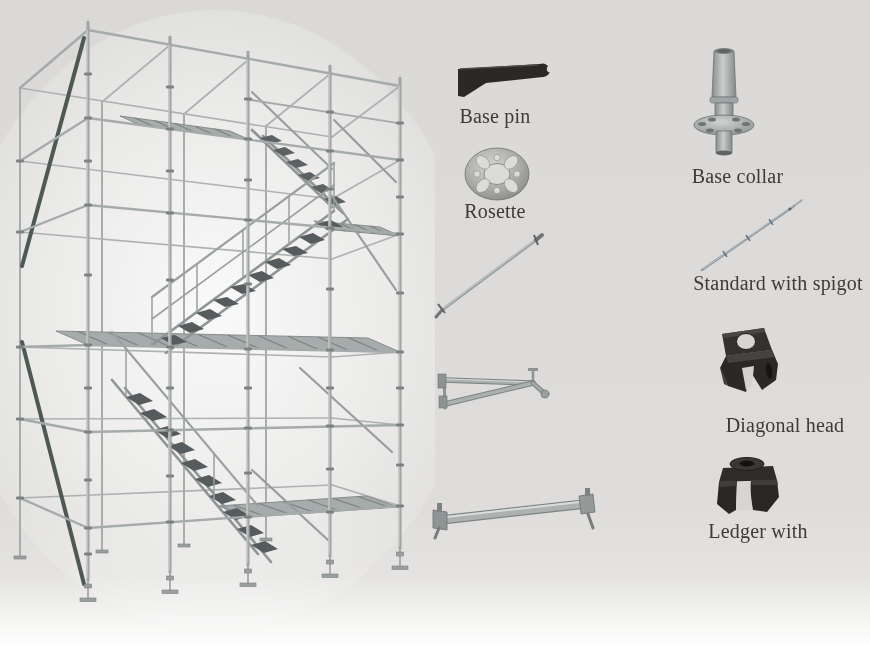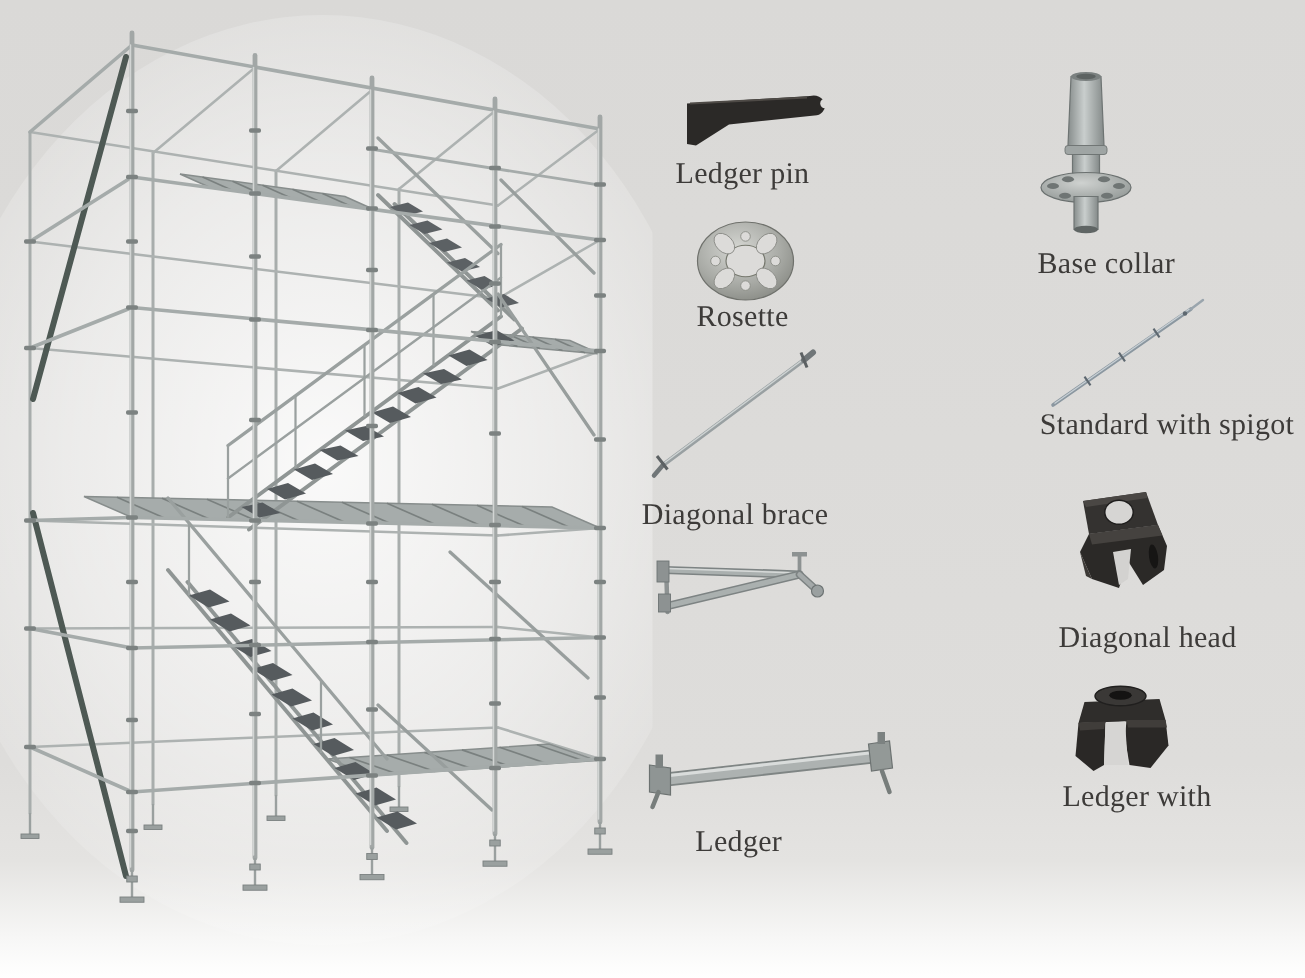--- a/index.html
+++ b/index.html
@@ -265,21 +265,21 @@
       <use href="#nd" x="20" y="347"></use>
       <use href="#nd" x="20" y="419"></use>
       <use href="#nd" x="20" y="498"></use>
   </svg>
 
   <svg class="fig" style="left:450px;top:56px" width="112" height="48" viewBox="0 0 112 48">
     <path d="M8,13 L90,8 A8,8 0 0 1 100,13 A7,7 0 0 1 93,21 L36,27 L14,41 L8,40 Z" fill="#2b2927"></path>
     <circle cx="100" cy="13" r="3.2" fill="#dcdbd9"></circle>
     <path d="M10,13 L88,9" stroke="#4e4a46" stroke-width="1.4" fill="none"></path>
   </svg>
-  <div class="lbl" style="left:430px;top:105px;width:130px">Ledger pin</div>
+  <div class="lbl" style="left:430px;top:105px;width:130px">Base pin</div>
 
   <svg class="fig" style="left:461px;top:145px" width="72" height="58" viewBox="0 0 72 58">
     <defs>
       <radialGradient id="rg" cx="42%" cy="35%" r="75%">
         <stop offset="0%" stop-color="#d6d7d3"></stop>
           <stop offset="60%" stop-color="#a8aaa5"></stop>
           <stop offset="100%" stop-color="#83857f"></stop>
       </radialGradient>
     </defs>
     <ellipse cx="36" cy="29" rx="32" ry="26" fill="url(#rg)" stroke="#6f716c" stroke-width="0.8"></ellipse>
@@ -296,21 +296,20 @@
   <div class="lbl" style="left:430px;top:200px;width:130px">Rosette</div>
 
   <svg class="fig" style="left:432px;top:230px" width="116" height="92" viewBox="0 0 116 92">
     <line x1="10" y1="80" x2="104" y2="10" stroke="#99a0a2" stroke-width="3" stroke-linecap="round"></line>
     <line x1="11" y1="78.5" x2="103" y2="10" stroke="#ced3d3" stroke-width="1"></line>
     <line x1="104" y1="10" x2="110" y2="5" stroke="#707678" stroke-width="4" stroke-linecap="round"></line>
     <line x1="102" y1="5" x2="106" y2="15" stroke="#5c6163" stroke-width="2"></line>
     <line x1="10" y1="80" x2="4" y2="87" stroke="#707678" stroke-width="3" stroke-linecap="round"></line>
     <line x1="6" y1="74" x2="13" y2="83" stroke="#5c6163" stroke-width="2"></line>
   </svg>
-  <div class="lbl" style="left:420px;top:332px;width:140px">Diagonal brace</div>
 
   <svg class="fig" style="left:433px;top:362px" width="118" height="64" viewBox="0 0 118 64">
     <g stroke-linecap="round" fill="none">
       <line x1="100" y1="21" x2="100" y2="8" stroke="#8d9292" stroke-width="2.5"></line>
       <rect x="95" y="6" width="10" height="3" fill="#8d9292"></rect>
       <line x1="10" y1="18" x2="100" y2="21" stroke="#7d8383" stroke-width="5.5"></line>
       <line x1="10" y1="18" x2="100" y2="21" stroke="#aab0af" stroke-width="3.5"></line>
       <line x1="12" y1="17" x2="98" y2="20" stroke="#d6d9d8" stroke-width="1"></line>
       <line x1="12" y1="42" x2="100" y2="21" stroke="#7d8383" stroke-width="5.5"></line>
       <line x1="12" y1="42" x2="100" y2="21" stroke="#aab0af" stroke-width="3.5"></line>
@@ -327,21 +326,20 @@
     <line x1="14" y1="40" x2="158" y2="24" stroke="#7f8584" stroke-width="9.5" stroke-linecap="round"></line>
     <line x1="14" y1="40" x2="158" y2="24" stroke="#adb2b1" stroke-width="7" stroke-linecap="round"></line>
     <line x1="15" y1="37.5" x2="157" y2="21.5" stroke="#d9dcdb" stroke-width="2" stroke-linecap="round"></line>
     <path d="M6,30 L20,32 L20,50 L6,48 Z" fill="#8f9594" stroke="#6c7271" stroke-width="0.8"></path>
     <rect x="10" y="23" width="5" height="9" fill="#7c8281"></rect>
     <line x1="12" y1="48" x2="8" y2="58" stroke="#777d7b" stroke-width="3" stroke-linecap="round"></line>
     <path d="M152,16 L166,14 L168,32 L154,34 Z" fill="#939997" stroke="#6c7271" stroke-width="0.8"></path>
     <rect x="158" y="8" width="5" height="8" fill="#7c8281"></rect>
     <line x1="161" y1="34" x2="166" y2="48" stroke="#777d7b" stroke-width="3" stroke-linecap="round"></line>
   </svg>
-  <div class="lbl" style="left:420px;top:550px;width:145px">Ledger</div>
 
   <svg class="fig" style="left:686px;top:45px" width="76" height="116" viewBox="0 0 76 116">
     <defs>
       <linearGradient id="mv" x1="0" y1="0" x2="1" y2="0">
         <stop offset="0%" stop-color="#878d8c"></stop>
           <stop offset="45%" stop-color="#c9cecd"></stop>
           <stop offset="100%" stop-color="#848a89"></stop>
       </linearGradient>
       <radialGradient id="rg2" cx="45%" cy="35%" r="75%">
         <stop offset="0%" stop-color="#cfd2d0"></stop>
@@ -379,21 +377,21 @@
   <svg class="fig" style="left:706px;top:324px" width="78" height="78" viewBox="0 0 78 78">
     <path d="M16,10 L58,4 L66,26 L20,32 Z" fill="#343230"></path>
     <path d="M16,10 L58,4 L59,8 L18,14 Z" fill="#4a4744"></path>
     <ellipse cx="40" cy="17.5" rx="9.5" ry="8" fill="#d6d5d3" stroke="#1f1e1d" stroke-width="1"></ellipse>
     <path d="M20,32 L66,26 L72,40 L70,56 L56,66 L46,50 L40,68 L22,62 L14,44 Z" fill="#2b2927"></path>
     <path d="M20,32 L66,26 L69,33 L22,39 Z" fill="#45423f"></path>
     <path d="M36,44 L48,42 L46,62 L40,66 Z" fill="#d3d2d0"></path>
     <ellipse cx="63" cy="47" rx="3" ry="8" transform="rotate(-8 63 47)" fill="#161514"></ellipse>
     <path d="M14,44 L22,62 L18,60 Z" fill="#3c3936"></path>
   </svg>
-  <div class="lbl" style="left:685px;top:414px;width:160px">Diagonal head</div>
+  <div class="lbl" style="left:705px;top:414px;width:160px">Diagonal head</div>
 
   <svg class="fig" style="left:703px;top:452px" width="80" height="70" viewBox="0 0 80 70">
     <path d="M20,16 L70,14 L74,28 L16,30 Z" fill="#2f2d2b"></path>
     <ellipse cx="44" cy="12" rx="17" ry="6.5" fill="#3a3836" stroke="#201f1e" stroke-width="1"></ellipse>
     <ellipse cx="44" cy="11.5" rx="7.5" ry="3" fill="#141312"></ellipse>
     <path d="M16,30 L34,29 L33,58 L26,62 L14,52 Z" fill="#2a2826"></path>
     <path d="M48,28 L74,28 L76,45 L64,60 L50,58 L47,40 Z" fill="#2a2826"></path>
     <path d="M34,30 L47,29 L49,58 L33,58 Z" fill="#d6d5d3"></path>
     <path d="M16,30 L34,29 L33,34 L17,35 Z" fill="#403d3a"></path>
     <path d="M48,28 L74,28 L75,33 L49,33 Z" fill="#403d3a"></path>

